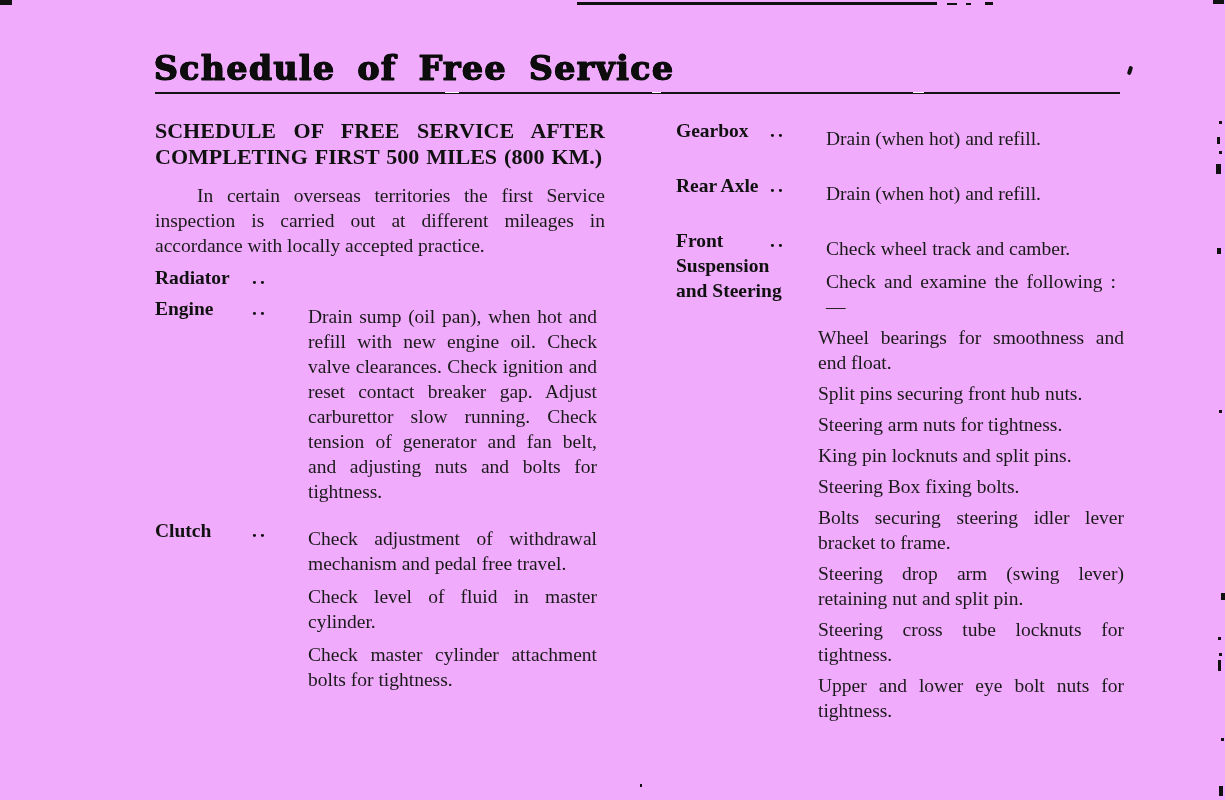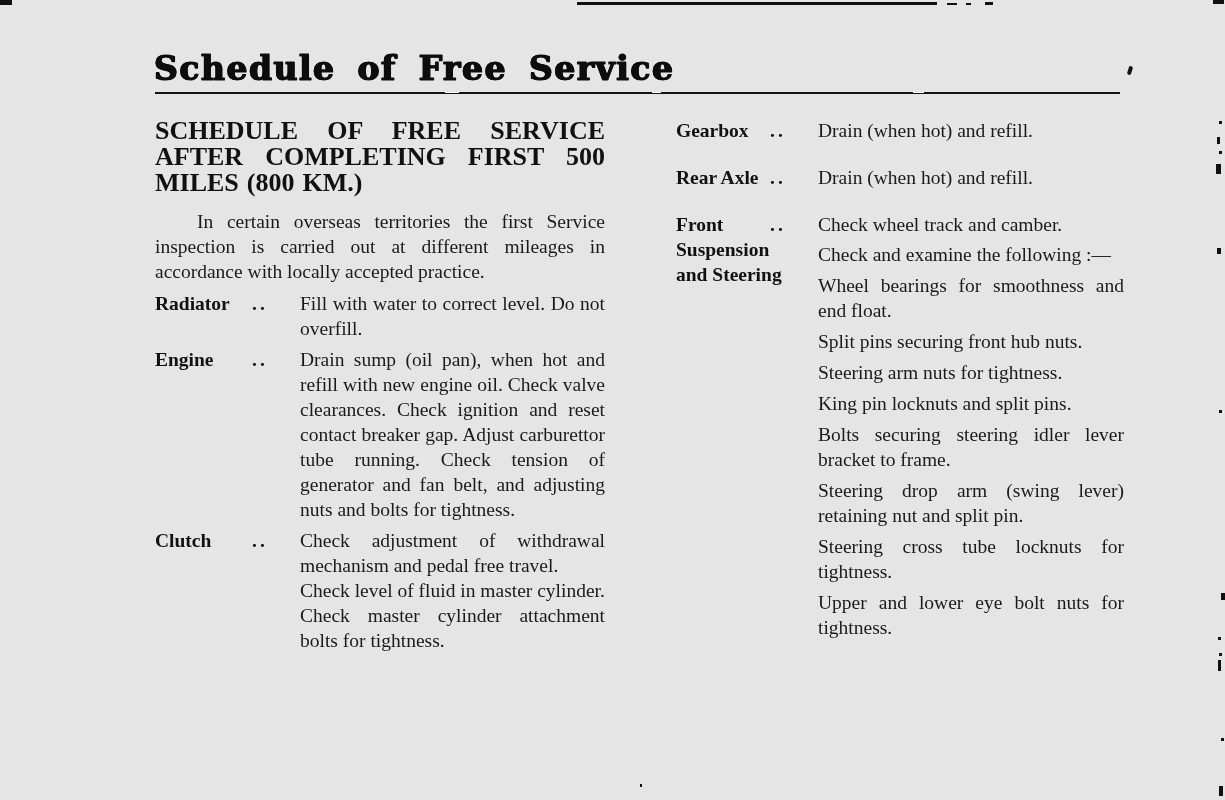--- a/index.html
+++ b/index.html
@@ -1,17 +1,17 @@
 <!DOCTYPE html>
 <html><head>
 <meta charset="utf-8">
 <style>
   html,body { margin:0; padding:0; background:#ffffff; }
   .page {
-    position:relative; width:1225px; height:800px; background:#e5e5e5;
+    position:relative; width:1225px; height:800px; background:#f0abfc;
     font-family:"Liberation Serif","DejaVu Serif",serif; color:#151515;
     overflow:hidden;
   }
   
   .title {
     position:absolute; left:154px; top:50px; margin:0;
     font-family:"DejaVu Serif","Liberation Serif",serif;
     font-weight:bold; font-size:33px; line-height:38px;
     letter-spacing:1.5px; word-spacing:9px; color:#0d0d0d;
     -webkit-text-stroke:1.1px #0d0d0d;
@@ -23,34 +23,34 @@
   .rule .g2 { left:497px; width:9px; }
   .rule .g3 { left:758px; width:11px; }
   
   .col {
     position:absolute; top:118px; font-size:19.5px; line-height:25px;
     text-align:justify; color:#1a1a1a;
   }
   .col.left  { left:155px; width:450px; }
   .col.right { left:676px; width:448px; }
   .section-heading {
-    margin:0 0 13px 0; font-size:26px; line-height:26px;
+    margin:0 0 13px 0; font-size:22px; line-height:26px;
     font-weight:bold; text-align:justify; word-spacing:1.5px; color:#111;
   }
   .intro { margin:0 0 7px 0; text-indent:42px; }
   
   .entry { display:flex; margin:0 0 6px 0; }
   .col.right .entry { margin-bottom:17px; }
   .term-cell { flex:0 0 145px; position:relative; font-weight:bold; text-align:left; color:#111;text-decoration:underline; }
   .col.right .term-cell { flex-basis:142px; }
   .term { display:inline-block; max-width:122px; }
   .dots { position:absolute; left:97px; top:0; font-weight:bold; letter-spacing:3px; }
   .col.right .dots { left:94px; }
   .desc { flex:1 1 auto; min-width:0; }
-  .desc p { margin:0; }
+  .desc p { margin:8px; }
   .col.right .desc > p { margin-bottom:5px; }
   .checklist { margin-top:6px; }
   .checklist p { margin:0 0 6px 0; }
   
   .footer {
     position:absolute; left:155px; top:724px; width:965px;
     text-align:center; font-style:italic; font-size:20px; color:#1a1a1a;
   }
   
   .art { position:absolute; background:#111; }
@@ -89,32 +89,29 @@
 
   <div class="col left">
     <h2 class="section-heading">SCHEDULE OF FREE SERVICE AFTER COMPLETING FIRST 500 MILES (800 KM.)</h2>
     <p class="intro">In certain overseas territories the first Service inspection is carried out at different mileages in accordance with locally accepted practice.</p>
 
     <div class="entry">
       <div class="term-cell">
         <span class="term">Radiator</span>
         <span class="dots">..</span>
       </div>
-      <div class="desc">
-        <p>Fill with water to correct level. Do not overfill.</p>
-      </div>
     </div>
 
     <div class="entry">
       <div class="term-cell">
         <span class="term">Engine</span>
         <span class="dots">..</span>
       </div>
       <div class="desc">
-        <p>Drain sump (oil pan), when hot and refill with new engine oil. Check valve clearances. Check ignition and reset contact breaker gap. Adjust carburettor tube running. Check tension of generator and fan belt, and adjusting nuts and bolts for tightness.</p>
+        <p>Drain sump (oil pan), when hot and refill with new engine oil. Check valve clearances. Check ignition and reset contact breaker gap. Adjust carburettor slow running. Check tension of generator and fan belt, and adjusting nuts and bolts for tightness.</p>
       </div>
     </div>
 
     <div class="entry">
       <div class="term-cell">
         <span class="term">Clutch</span>
         <span class="dots">..</span>
       </div>
       <div class="desc">
         <p>Check adjustment of withdrawal mechanism and pedal free travel.</p>
@@ -152,20 +149,21 @@
         <span class="dots">..</span>
       </div>
       <div class="desc">
         <p>Check wheel track and camber.</p>
         <p>Check and examine the following :—</p>
         <div class="checklist">
           <p>Wheel bearings for smoothness and end float.</p>
           <p>Split pins securing front hub nuts.</p>
           <p>Steering arm nuts for tightness.</p>
           <p>King pin locknuts and split pins.</p>
+          <p>Steering Box fixing bolts.</p>
           <p>Bolts securing steering idler lever bracket to frame.</p>
           <p>Steering drop arm (swing lever) retaining nut and split pin.</p>
           <p>Steering cross tube locknuts for tightness.</p>
           <p>Upper and lower eye bolt nuts for tightness.</p>
         </div>
       </div>
     </div>
   </div>
 
 

